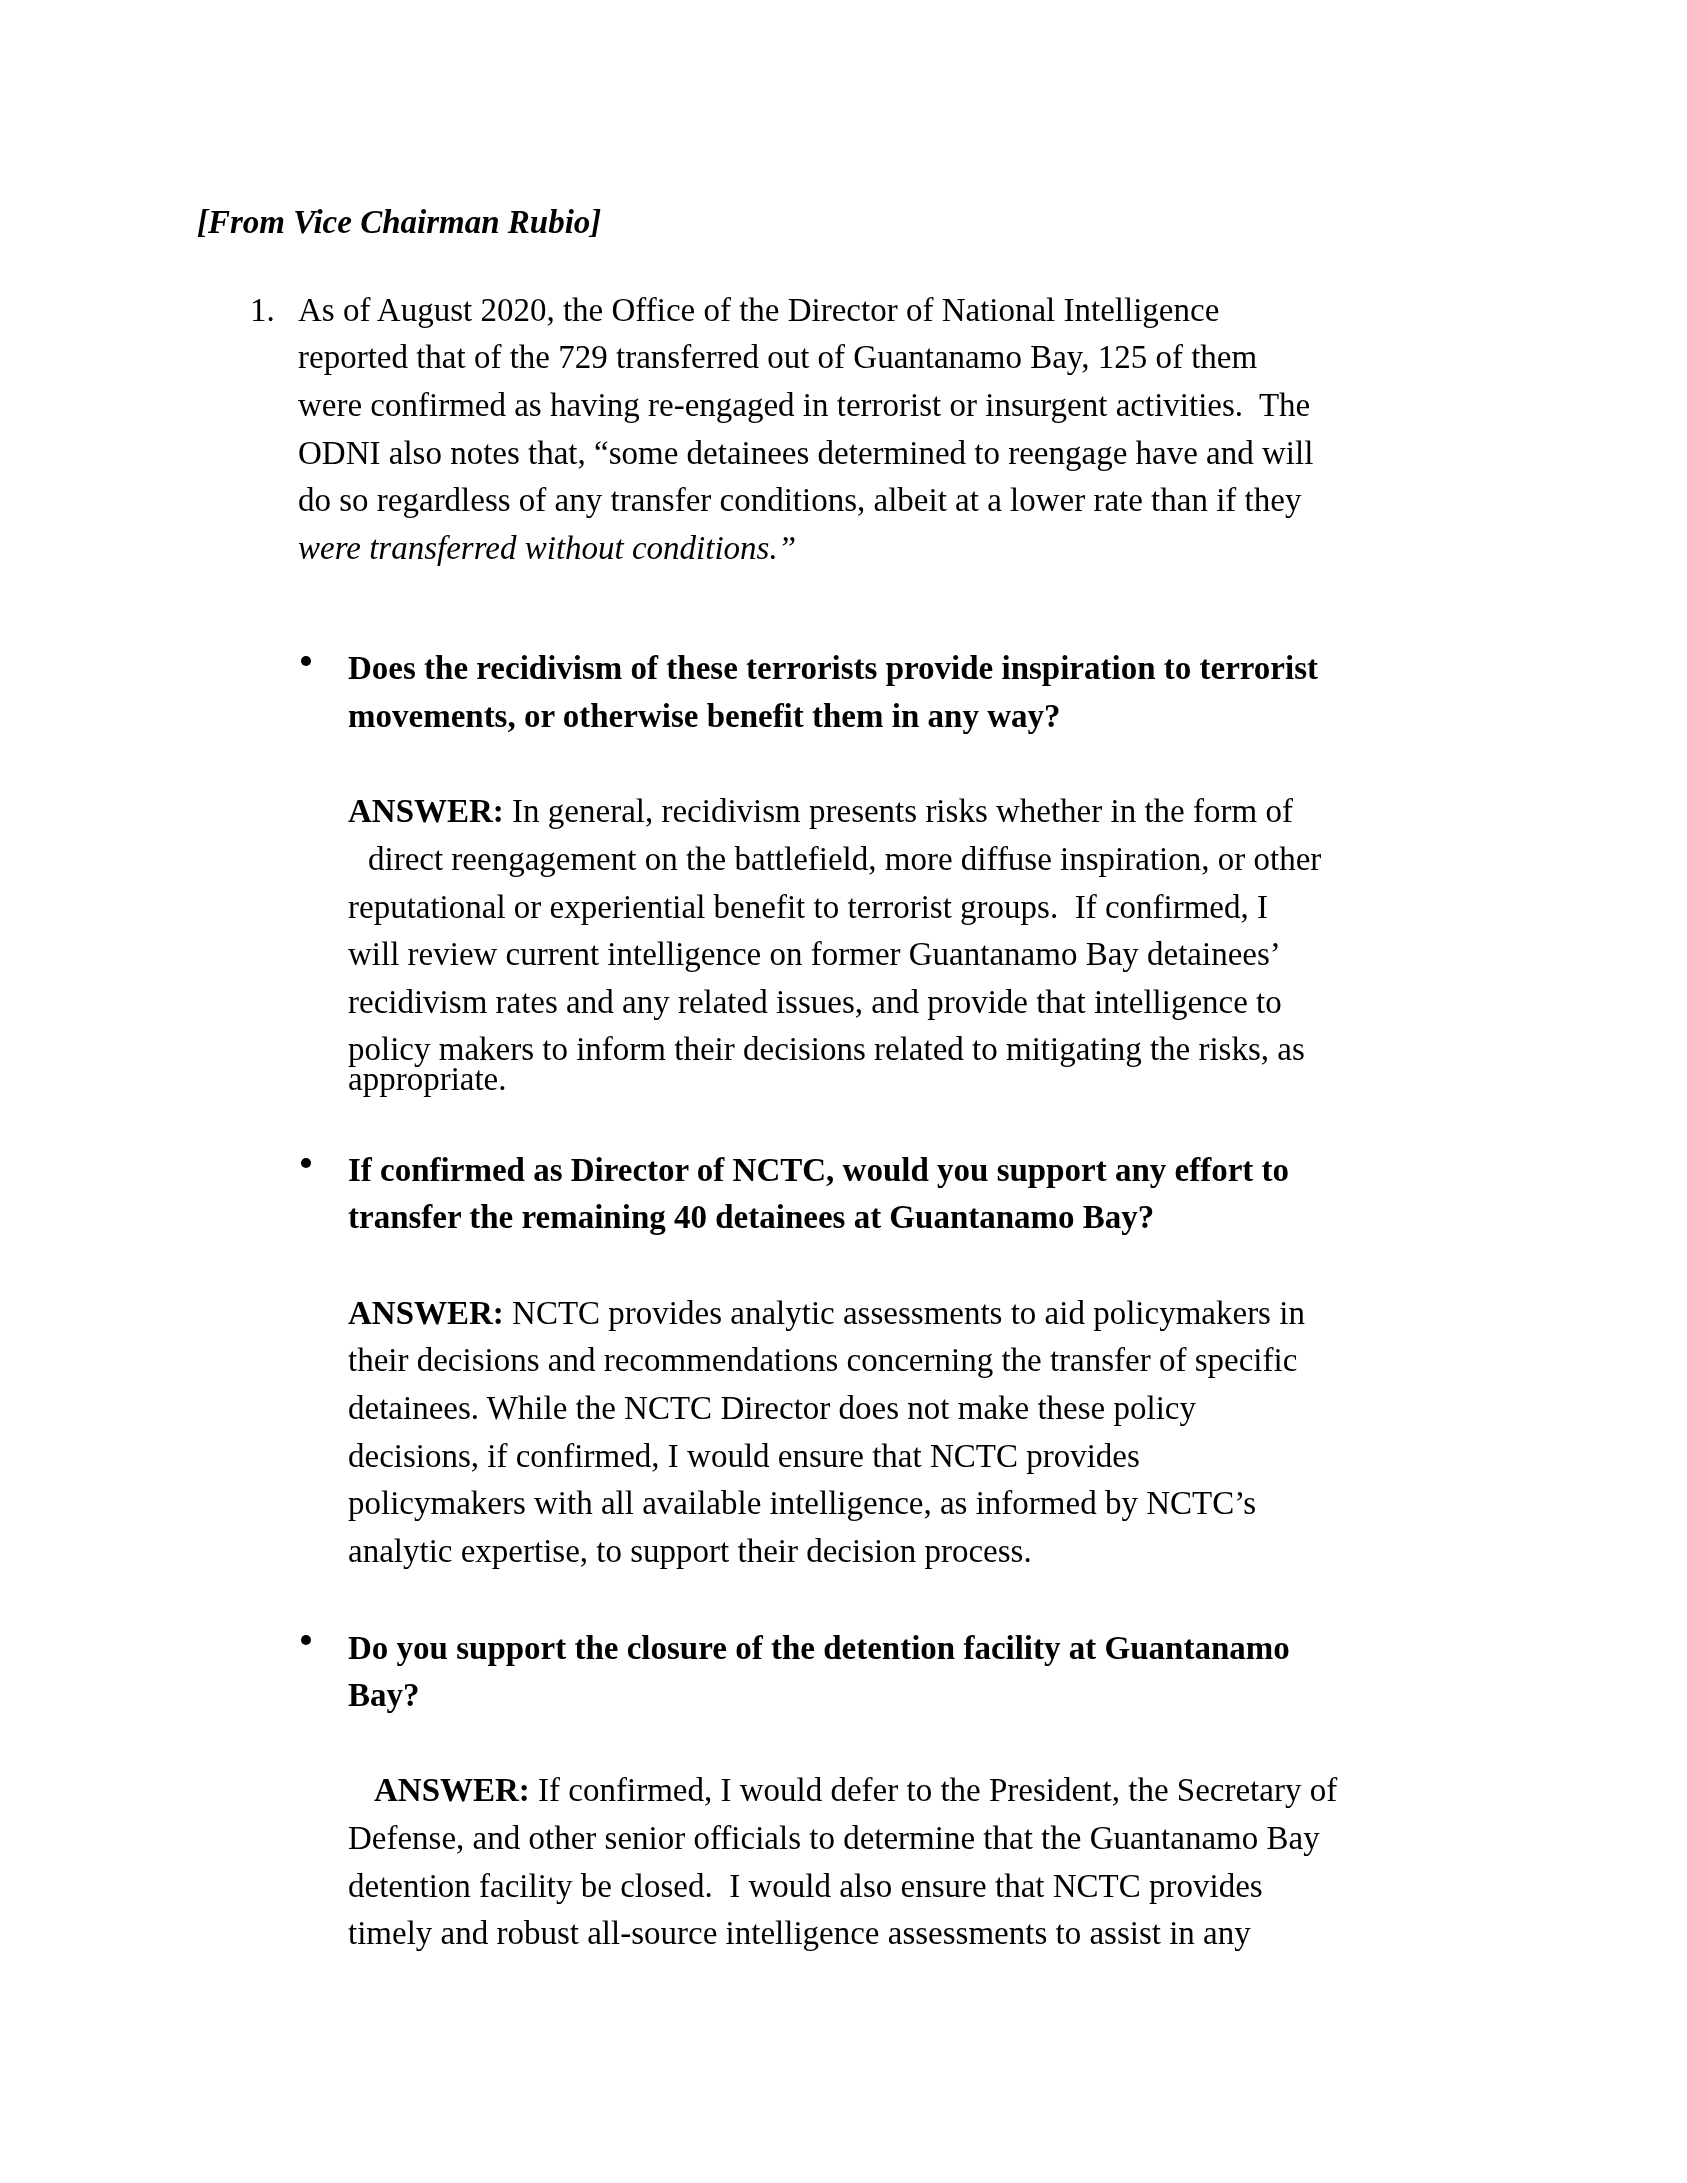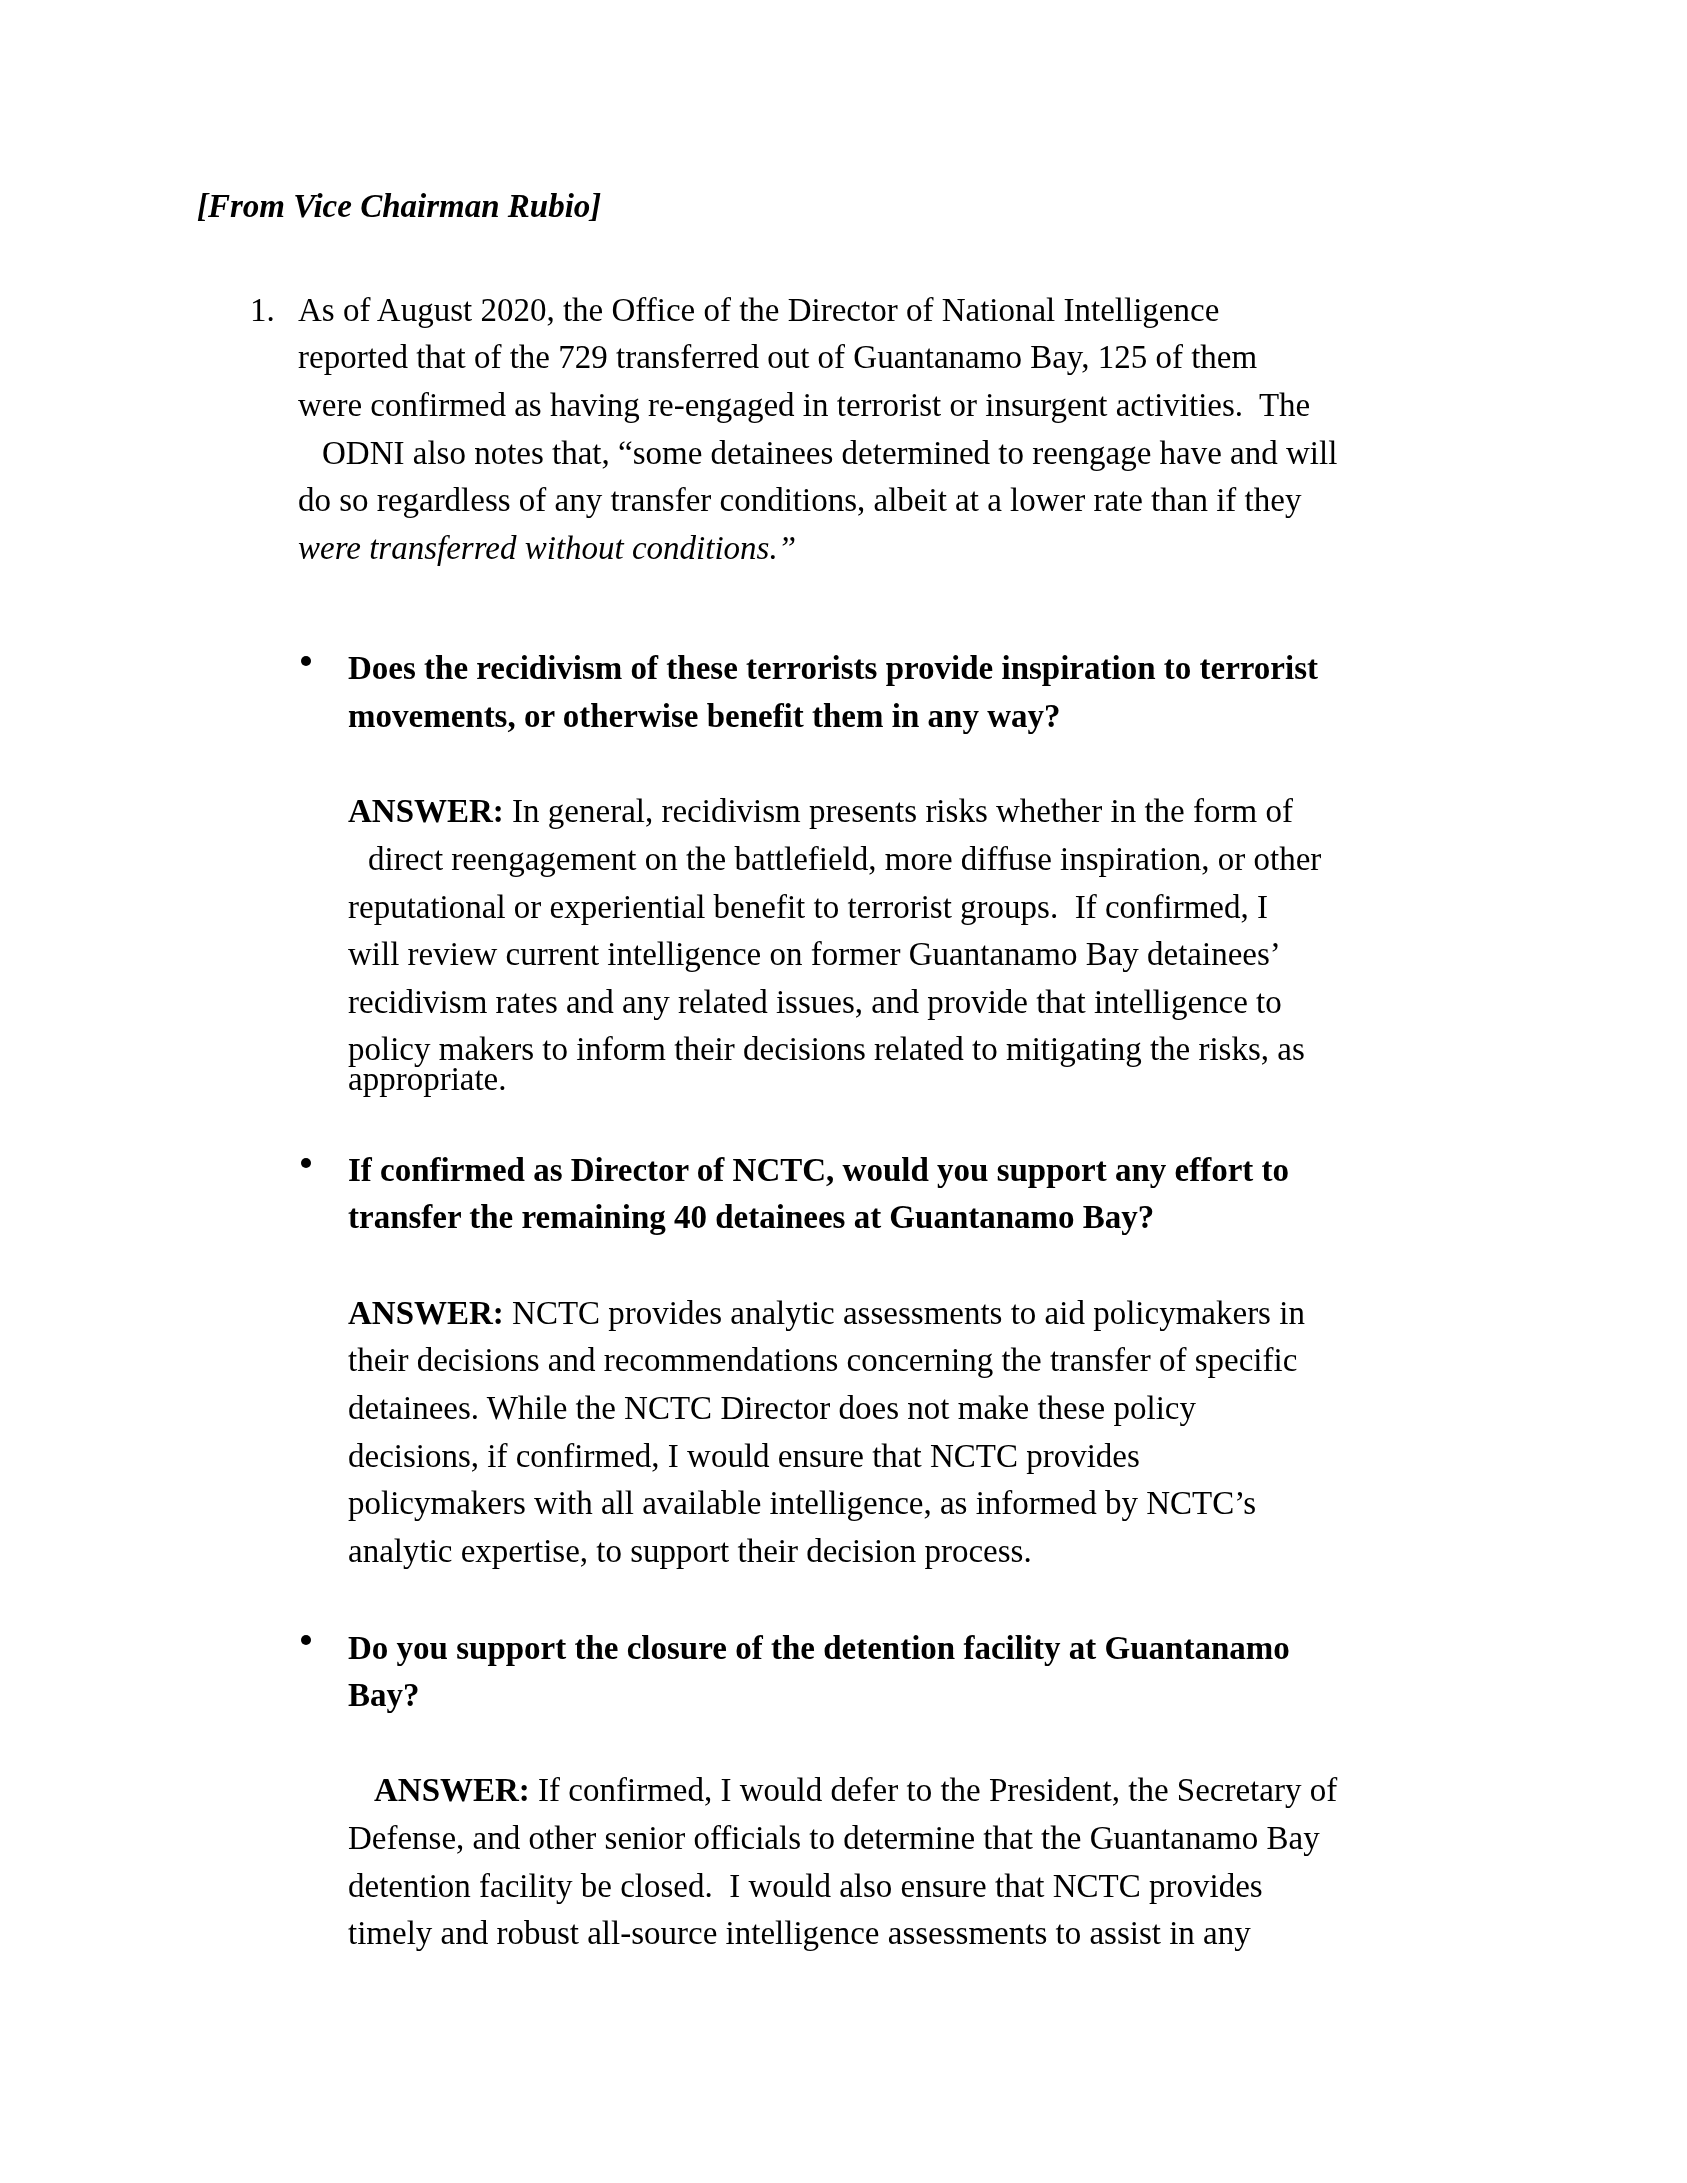--- a/index.html
+++ b/index.html
@@ -11,28 +11,28 @@
   .q { font-weight:bold; }
   .lbl { font-weight:bold; }
   .num { position:absolute; font-size:33px; line-height:40px; }
   .bullet { position:absolute; width:10px; height:10px; border-radius:50%; background:#000; }
 </style>
 </head>
 <body>
 
 <div class="page">
 
-  <div class="line heading" style="left:197px; top:186px;">[From Vice Chairman Rubio]</div>
+  <div class="line heading" style="left:197px; top:202px;">[From Vice Chairman Rubio]</div>
 
   <div class="num" style="left:250px; top:290px;">1.</div>
   <div>
     <div class="line" style="left:298px; top:290px;">As of August 2020, the Office of the Director of National Intelligence</div>
     <div class="line" style="left:298px; top:337px;">reported that of the 729 transferred out of Guantanamo Bay, 125 of them</div>
     <div class="line" style="left:298px; top:385px;">were confirmed as having re-engaged in terrorist or insurgent activities.  The</div>
-    <div class="line" style="left:298px; top:433px;margin-left:24px;">ODNI also notes that, “some detainees determined to reengage have and will</div>
+    <div class="line" style="left:298px; top:433px;">ODNI also notes that, “some detainees determined to reengage have and will</div>
     <div class="line" style="left:298px; top:480px;">do so regardless of any transfer conditions, albeit at a lower rate than if they</div>
     <div class="line" style="left:298px; top:528px;font-style:italic;">were transferred without conditions.”</div>
   </div>
 
   <div>
     <span class="bullet" style="left:301px; top:656px;"></span>
     <div class="line q" style="left:348px; top:648px;">Does the recidivism of these terrorists provide inspiration to terrorist</div>
     <div class="line q" style="left:348px; top:696px;">movements, or otherwise benefit them in any way?</div>
     <div class="line" style="left:348px; top:791px;"><span class="lbl">ANSWER:</span><span> In general, recidivism presents risks whether in the form of</span></div>
     <div class="line" style="left:368px; top:839px;">direct reengagement on the battlefield, more diffuse inspiration, or other</div>

